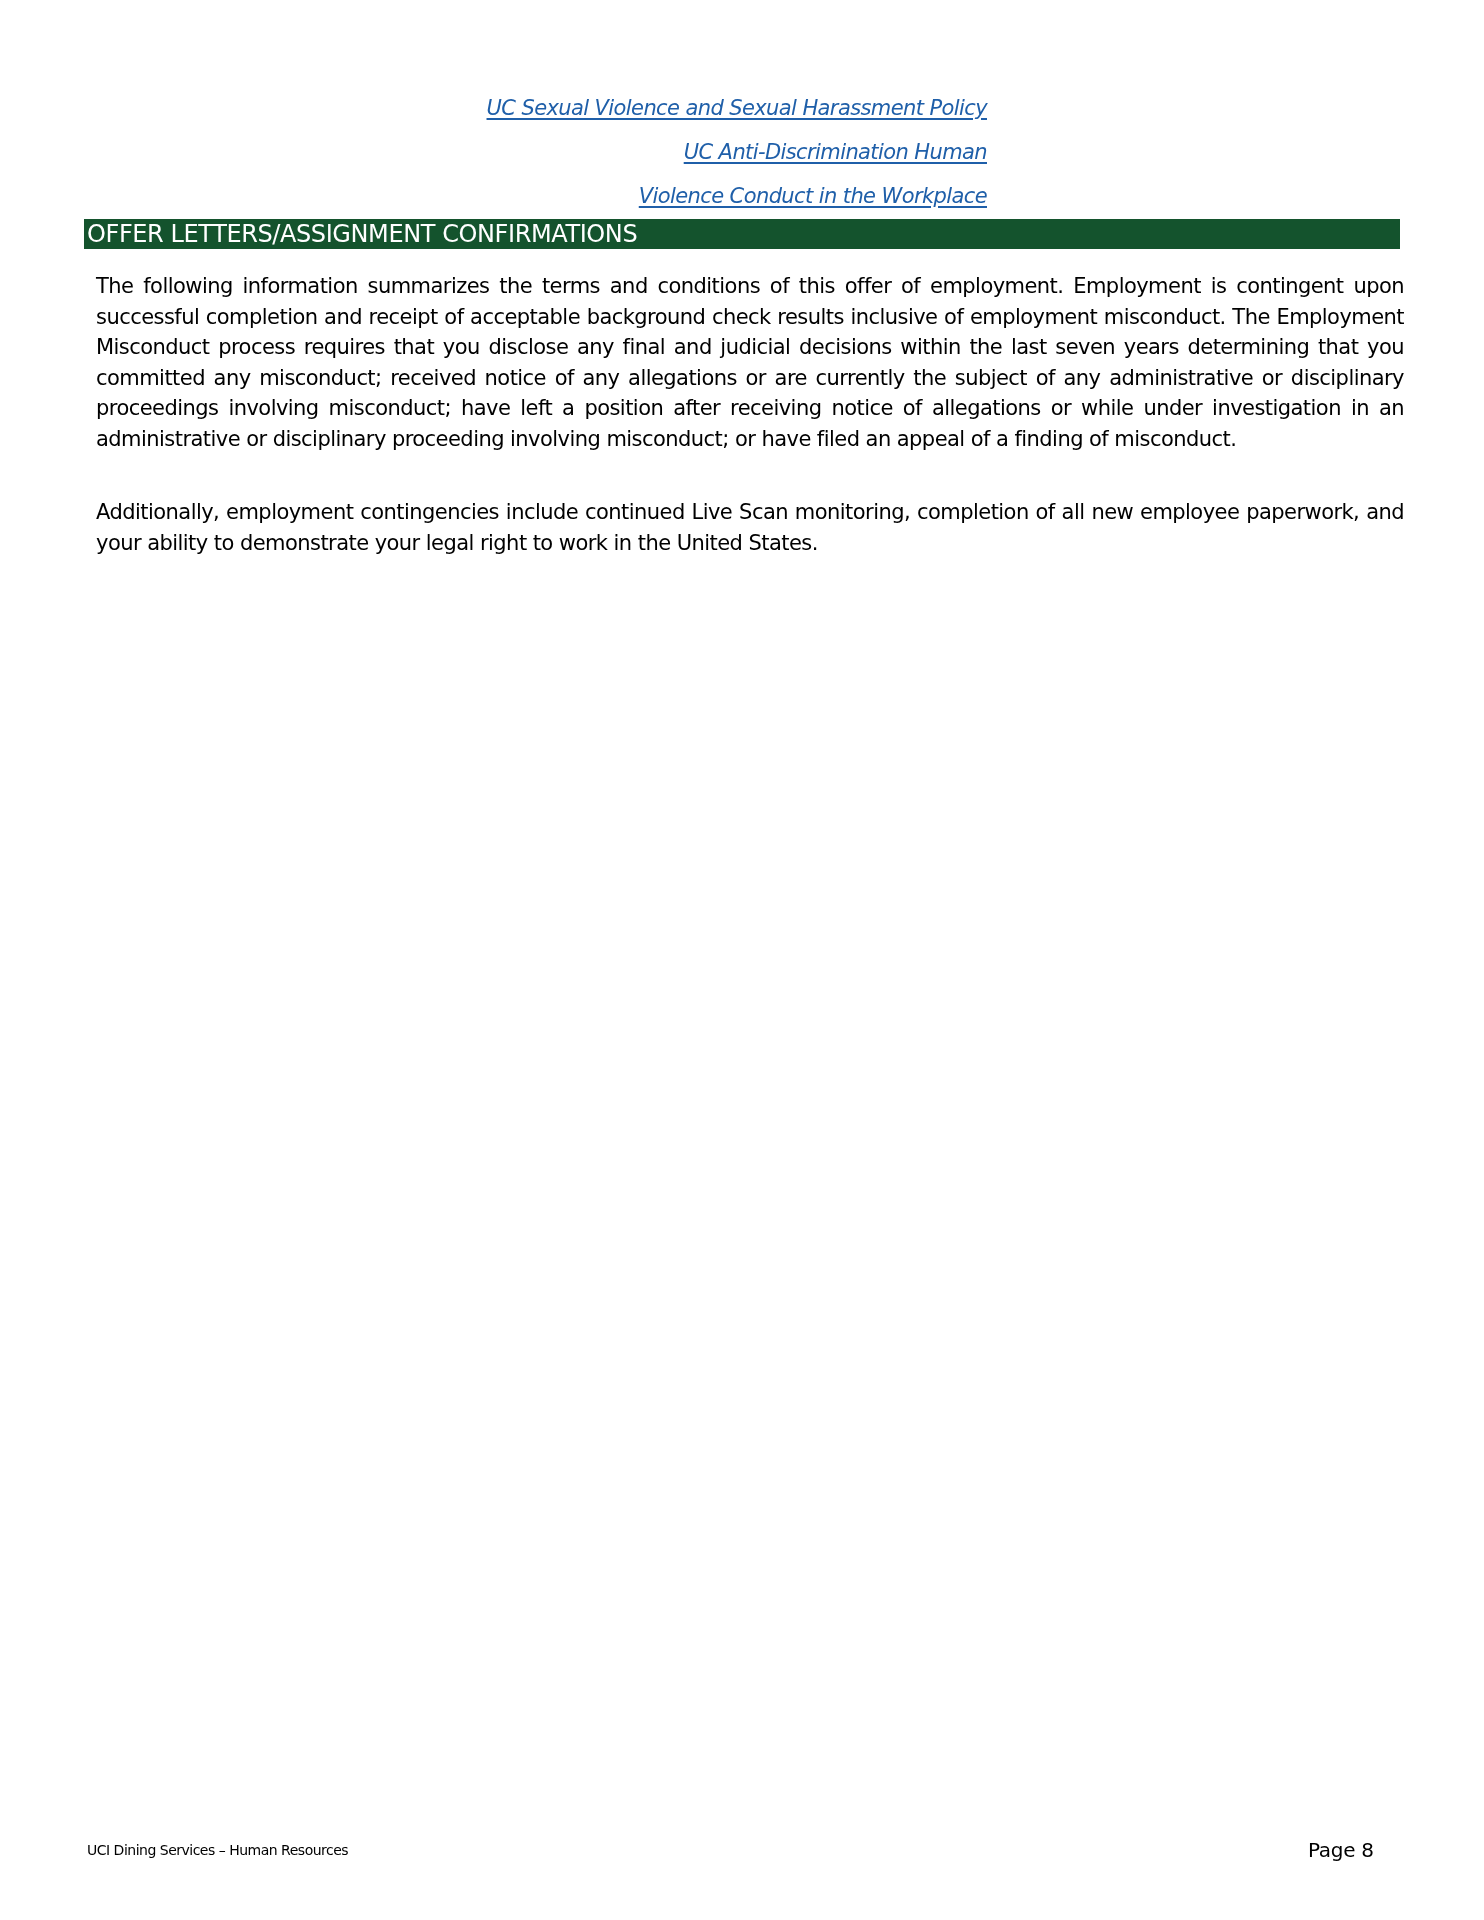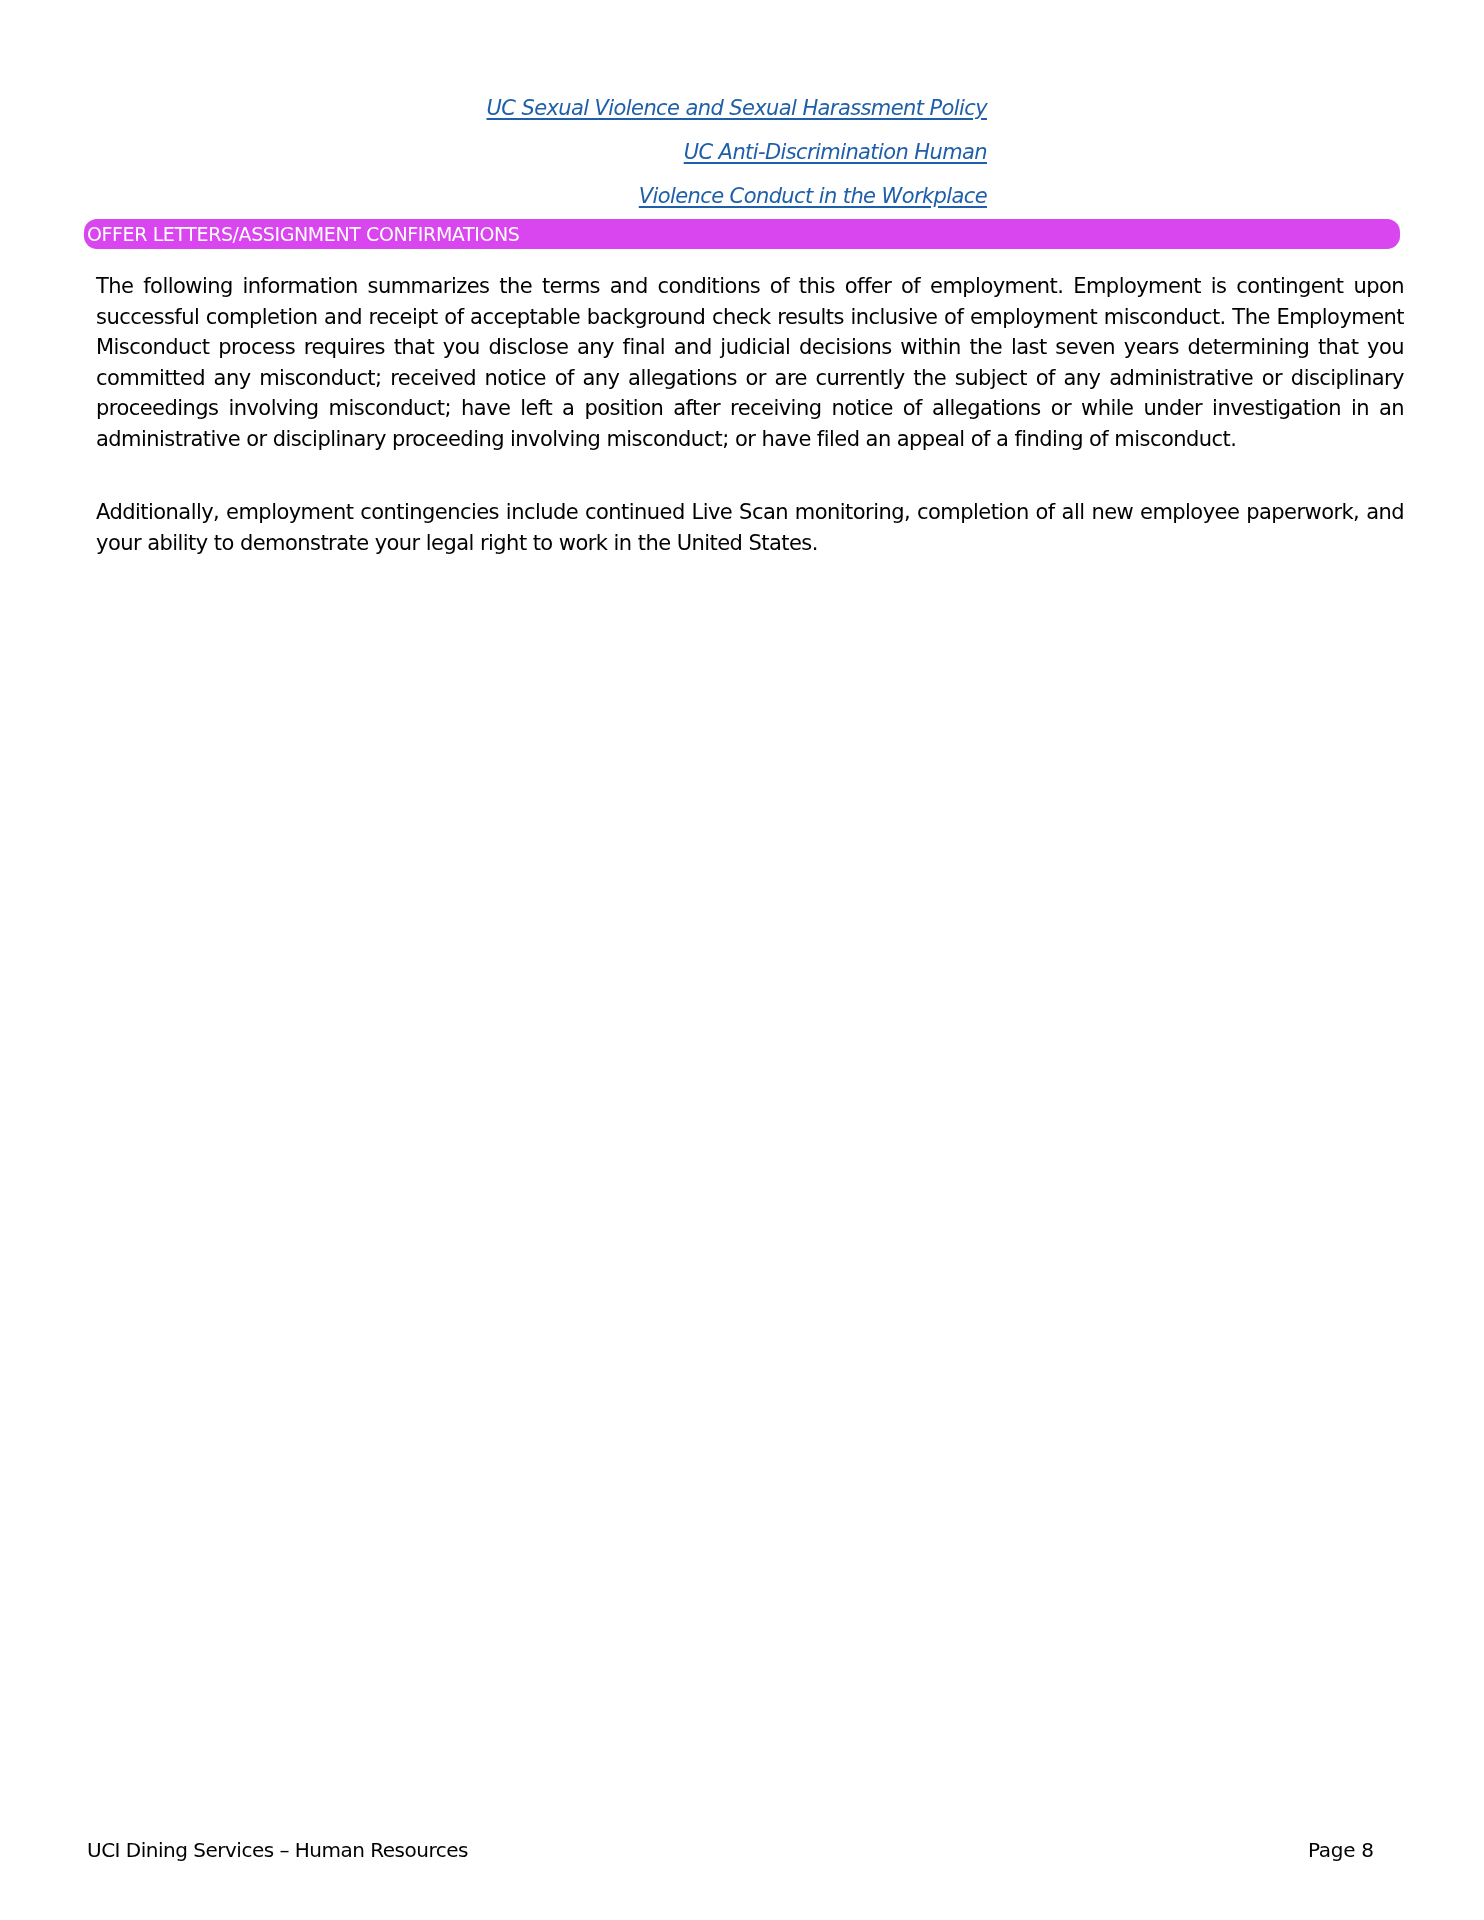--- a/index.html
+++ b/index.html
@@ -40,48 +40,47 @@
     letter-spacing: -0.6px;
     white-space: nowrap;
     cursor: pointer;
   }
   .section-bar {
     position: absolute;
     left: 84px;
     top: 219px;
     width: 1316px;
     height: 30px;
-    background: #d946ef;
+    background: #14532d;
     color: #ffffff;
-    font-size: 19px;
+    font-size: 24px;
     line-height: 30px;
     padding-left: 3px;
     box-sizing: border-box;
     letter-spacing: -0.4px;
     white-space: nowrap;
-    border-radius: 13px;
   }
   .body-text {
     position: absolute;
     left: 88px;
     width: 1308px;
     font-size: 21px;
     line-height: 30.5px;
     text-align: justify;
     letter-spacing: -0.55px;
     word-spacing: 0px;
     margin: 8px;
   }
   .p1 { top: 263px; }
   .p2 { top: 489px; }
   .footer-left {
     position: absolute;
     left: 87px;
     top: 1836px;
-    font-size: 20px;
+    font-size: 14px;
     line-height: 28px;
     letter-spacing: -0.5px;
     white-space: nowrap;
   }
   .footer-right {
     position: absolute;
     left: 1308px;
     top: 1836px;
     font-size: 20px;
     line-height: 28px;

